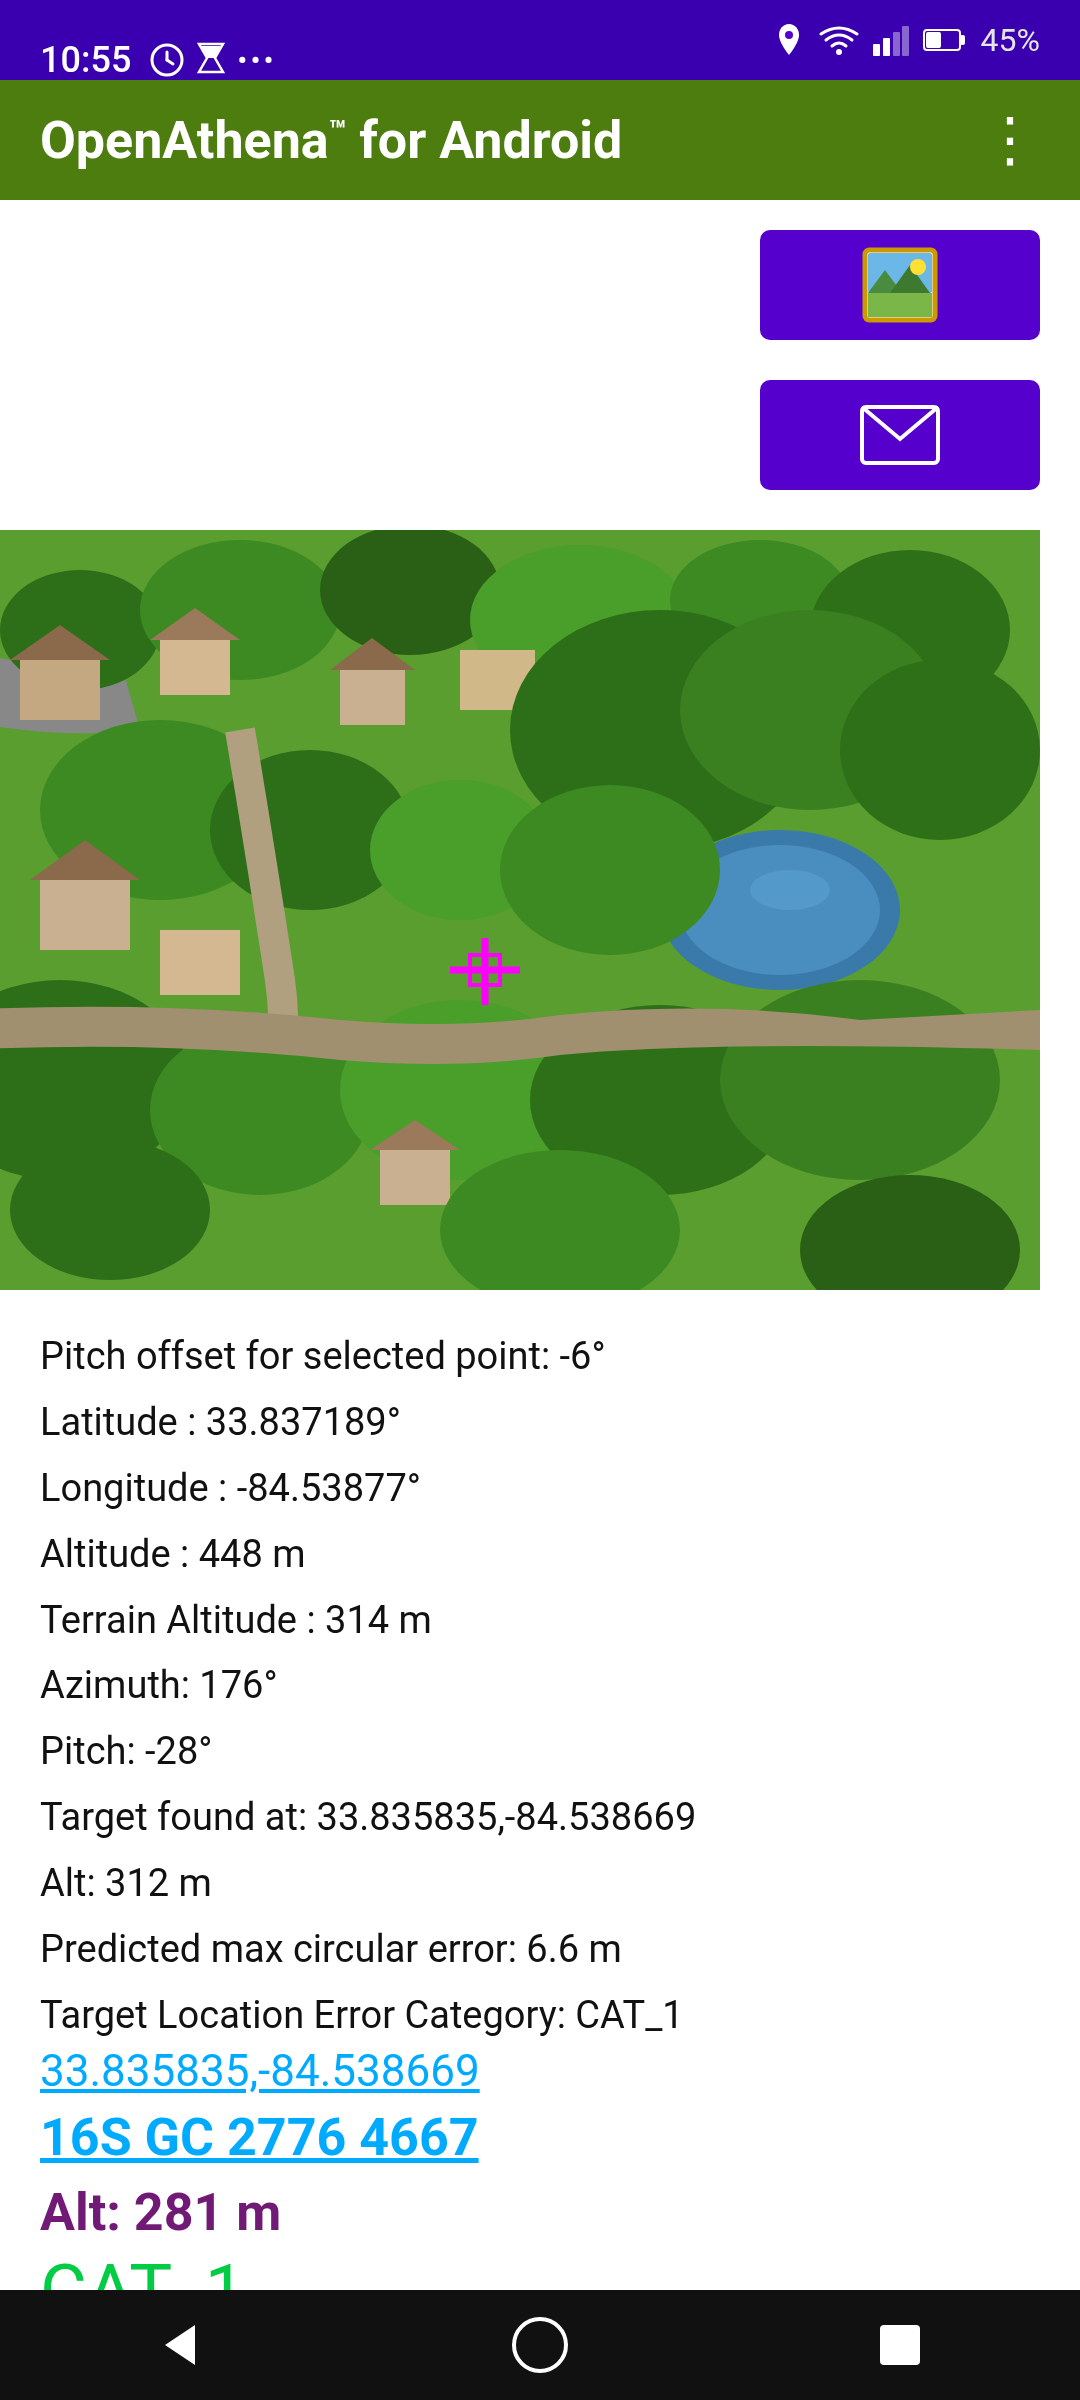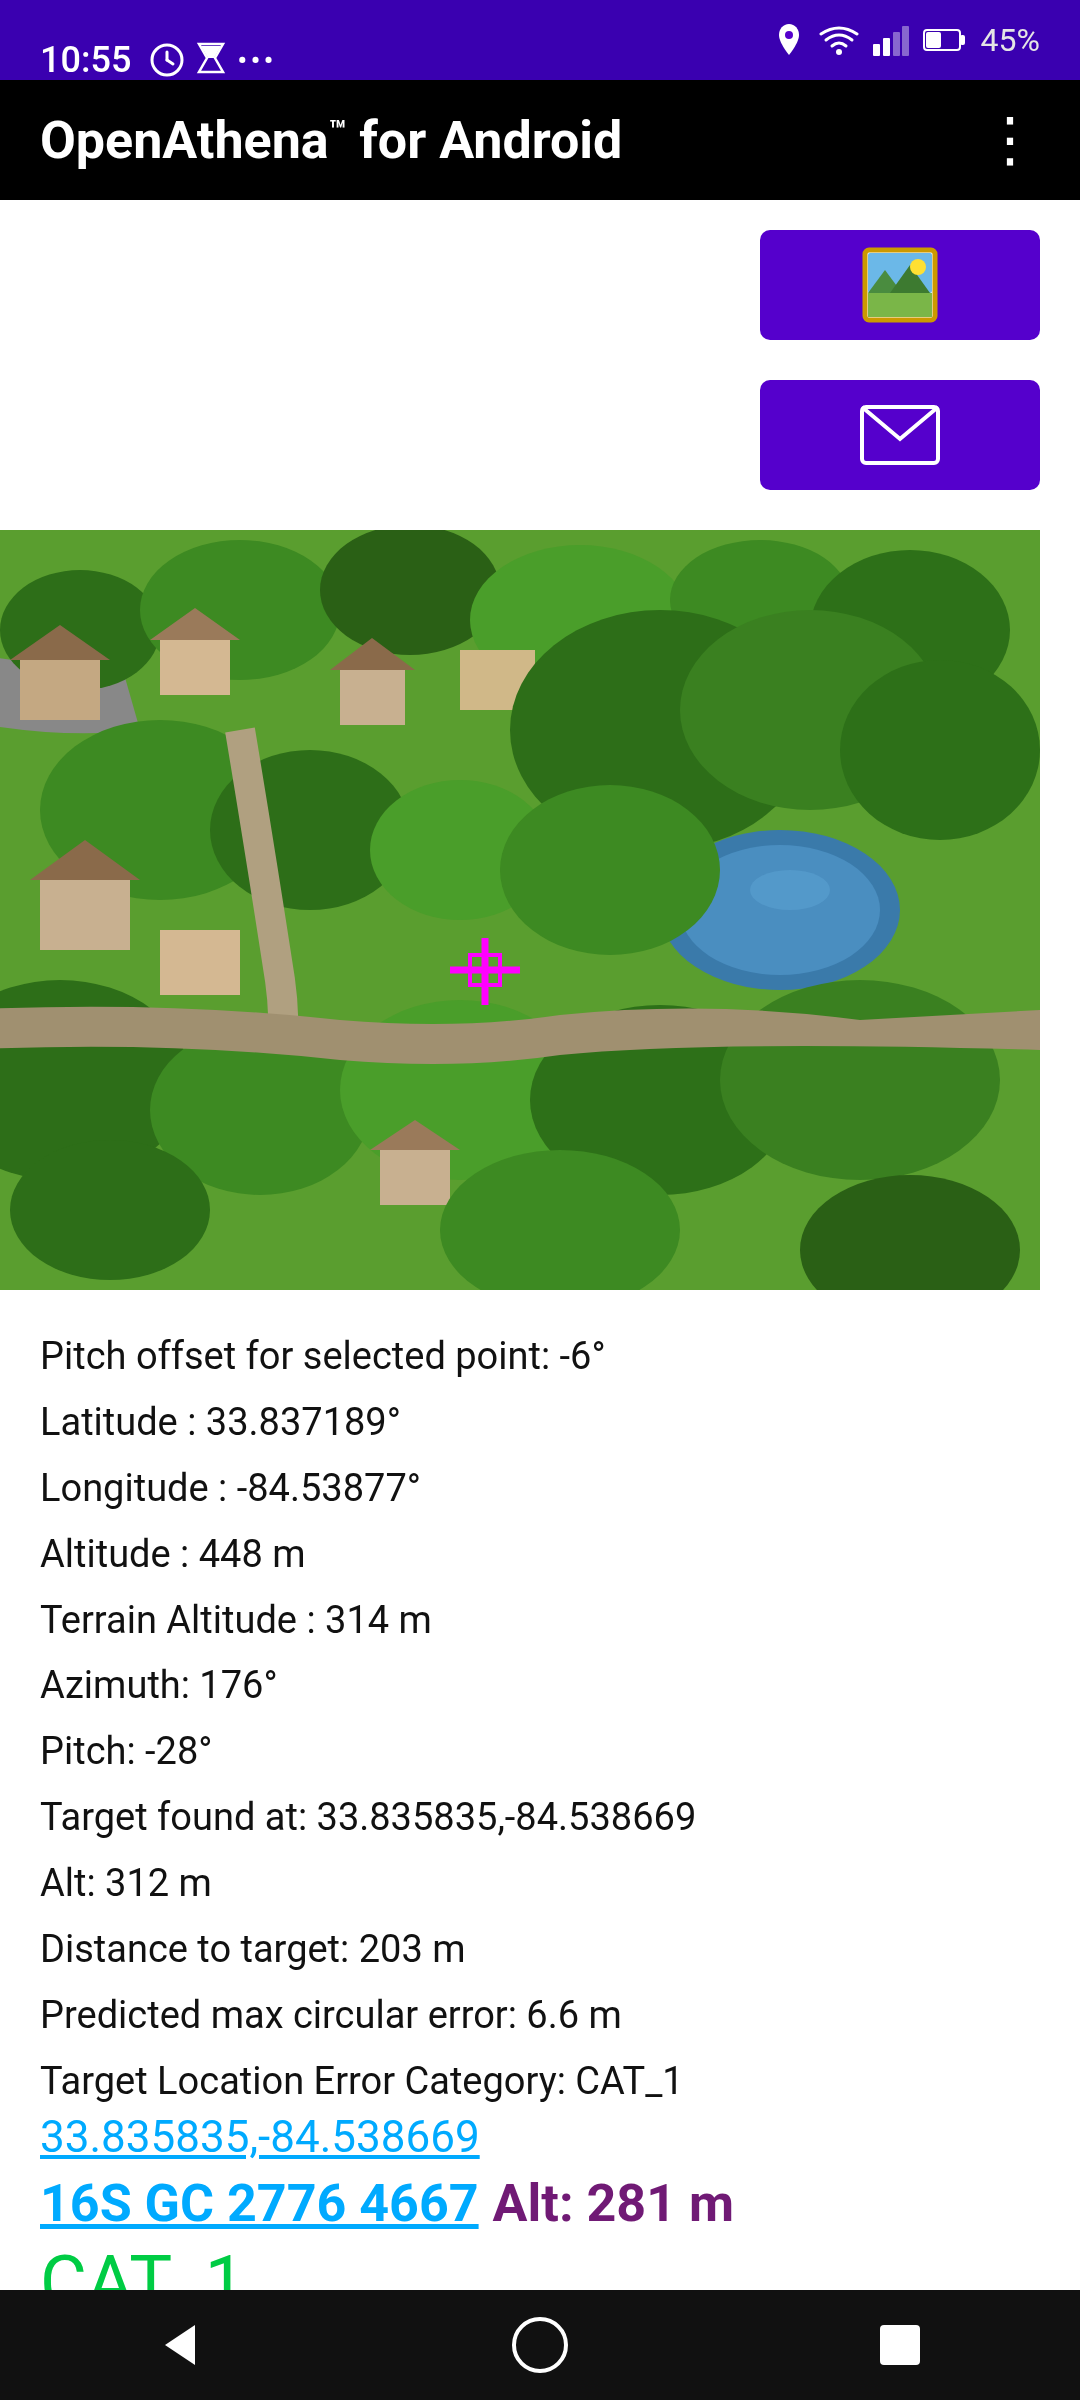--- a/index.html
+++ b/index.html
@@ -45,21 +45,21 @@
     }
     .battery-text {
       color: #e5e5e5;
       font-size: 32px;
     }
 
     
     .app-bar {
       width: 100%;
       height: 120px;
-      background: #000000;
+      background: #4d7c0f;
       display: flex;
       align-items: center;
       justify-content: space-between;
       padding: 0 40px;
     }
     .app-title {
       color: white;
       font-size: 52px;
       font-weight: bold;
     }
@@ -327,29 +327,28 @@
 <div class="data-section">
   <div class="data-line">Pitch offset for selected point: -6°</div>
   <div class="data-line">Latitude : 33.837189°</div>
   <div class="data-line">Longitude : -84.53877°</div>
   <div class="data-line">Altitude : 448 m</div>
   <div class="data-line">Terrain Altitude : 314 m</div>
   <div class="data-line">Azimuth: 176°</div>
   <div class="data-line">Pitch: -28°</div>
   <div class="data-line">Target found at: 33.835835,-84.538669</div>
   <div class="data-line">Alt: 312 m</div>
-  <div class="data-line">Distance to target: 203 m</div>
   <div class="data-line">Predicted max circular error: 6.6 m</div>
   <div class="data-line">Target Location Error Category: CAT_1</div>
 
   <div>
     <span class="coord-link-small">33.835835,-84.538669</span>
   </div>
 
-  <div style="margin-top:10px; display:flex; align-items:baseline; gap:14px; flex-wrap:wrap;">
+  <div style="margin-top:10px; display:flex; align-items:baseline; gap:14px; flex-wrap:wrap;flex-direction:column;">
     <span class="mgrs-link">16S GC 2776 4667</span>
     <span class="mgrs-alt"> <span>Alt: 281 m</span></span>
   </div>
 
   <div class="cat-label">CAT_1</div>
 </div>
 
 <div class="bottom-nav">
   <div class="nav-btn">
     <svg width="60" height="60" viewBox="0 0 60 60" fill="white">

